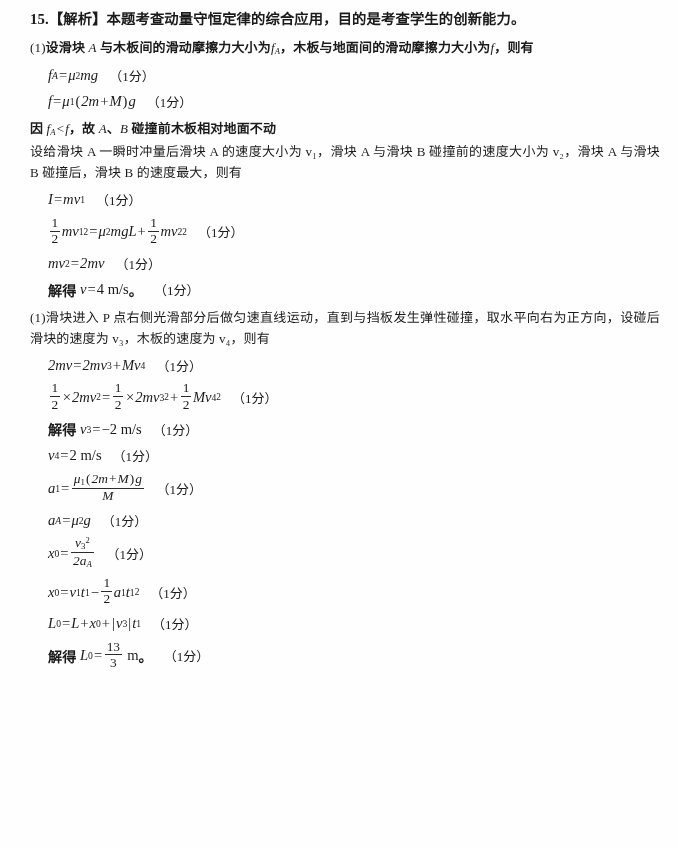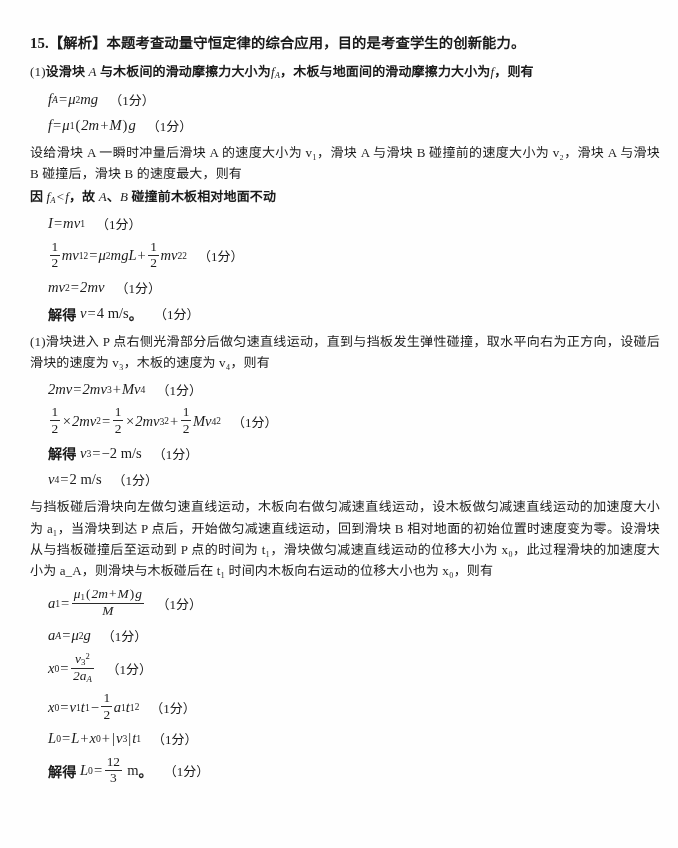--- a/index.html
+++ b/index.html
@@ -19,21 +19,21 @@
   .page {
     position: relative;
     width: 678px;
     height: 848px;
     background: #fefefe;
     padding: 0;
     box-sizing: border-box;
   }
 
   .content {
-    padding: 36px 18px 0 30px;
+    padding: 12px 18px 0 30px;
     box-sizing: border-box;
   }
 
   
   .line {
     font-size: 14.6px;
     line-height: 1.0;
     margin: 0 0 0 0;
     white-space: nowrap;
   }
@@ -176,29 +176,29 @@
         <sub class="rm">1</sub>
         <span class="op">(</span>
         <span class="math">2m</span>
         <span class="op">+</span>
         <span class="math up">M</span>
         <span class="op">)</span>
         <span class="math">g</span>
       <span class="mark">（1分）</span>
     </div>
 
-    <div class="para">设给滑块 A 一瞬时冲量后滑块 A 的速度大小为 v₁，滑块 A 与滑块 B 碰撞前的速度大小为 v₂，滑块 A 与滑块 B 碰撞后，滑块 B 的速度最大，则有</div>
-
     <div class="para">
       <span class="cjk-inline">因</span>
       <span class="math">f</span><sub>A</sub><span class="op">&lt;</span><span class="math">f</span><span class="cjk-inline">，故</span>
       <span class="math">A</span><span class="cjk-inline">、</span><span class="math">B</span>
       <span class="cjk-inline">碰撞前木板相对地面不动</span>
     </div>
 
+    <div class="para">设给滑块 A 一瞬时冲量后滑块 A 的速度大小为 v₁，滑块 A 与滑块 B 碰撞前的速度大小为 v₂，滑块 A 与滑块 B 碰撞后，滑块 B 的速度最大，则有</div>
+
     <div class="eq">
       <span class="math up">I</span>
         <span class="op">=</span>
         <span class="math">mv</span>
         <sub class="rm">1</sub>
       <span class="mark">（1分）</span>
     </div>
 
     <div class="eq">
       <span class="frac">
@@ -280,21 +280,20 @@
     <div class="eq">
       <span class="cjk">解得</span>&nbsp;<span class="math">v</span><sub class="rm">3</sub><span class="op">=</span><span class="unit">−2</span>&nbsp;<span class="unit">m/s</span>
       <span class="mark">（1分）</span>
     </div>
 
     <div class="eq">
       <span class="math">v</span><sub class="rm">4</sub><span class="op">=</span><span class="unit">2</span>&nbsp;<span class="unit">m/s</span>
       <span class="mark">（1分）</span>
     </div>
 
-    <div class="para">与挡板碰后滑块向左做匀速直线运动，木板向右做匀减速直线运动，设木板做匀减速直线运动的加速度大小为 a₁，当滑块到达 P 点后，开始做匀减速直线运动，回到滑块 B 相对地面的初始位置时速度变为零。设滑块从与挡板碰撞后至运动到 P 点的时间为 t₁，滑块做匀减速直线运动的位移大小为 x₀，此过程滑块的加速度大小为 a_A，则滑块与木板碰后在 t₁ 时间内木板向右运动的位移大小也为 x₀，则有</div>
 
     <div class="eq">
       <span class="math">a</span>
         <sub class="rm">1</sub>
         <span class="op">=</span>
         <span class="frac">
           <span class="num"><span class="math">μ</span><sub class="rm">1</sub><span class="op">(</span><span class="math">2m</span><span class="op">+</span><span class="math up">M</span><span class="op">)</span><span class="math">g</span></span>
           <span class="den math up">M</span>
         </span>
       <span class="mark">（1分）</span>
@@ -355,20 +354,20 @@
         <span class="math">v</span>
         <sub class="rm">3</sub>
         <span class="op">|</span>
         <span class="math">t</span>
         <sub class="rm">1</sub>
       <span class="mark">（1分）</span>
     </div>
 
     <div class="eq">
       <span class="cjk">解得</span>&nbsp;<span class="math up">L</span><sub class="rm">0</sub><span class="op">=</span><span class="frac">
-          <span class="num">12</span>
+          <span class="num">13</span>
           <span class="den">3</span>
         </span>&nbsp;<span class="unit">m</span><span class="cjk">。</span>
       <span class="mark">（1分）</span>
     </div>
 
   </div>
 </div>
 
 </body></html>

